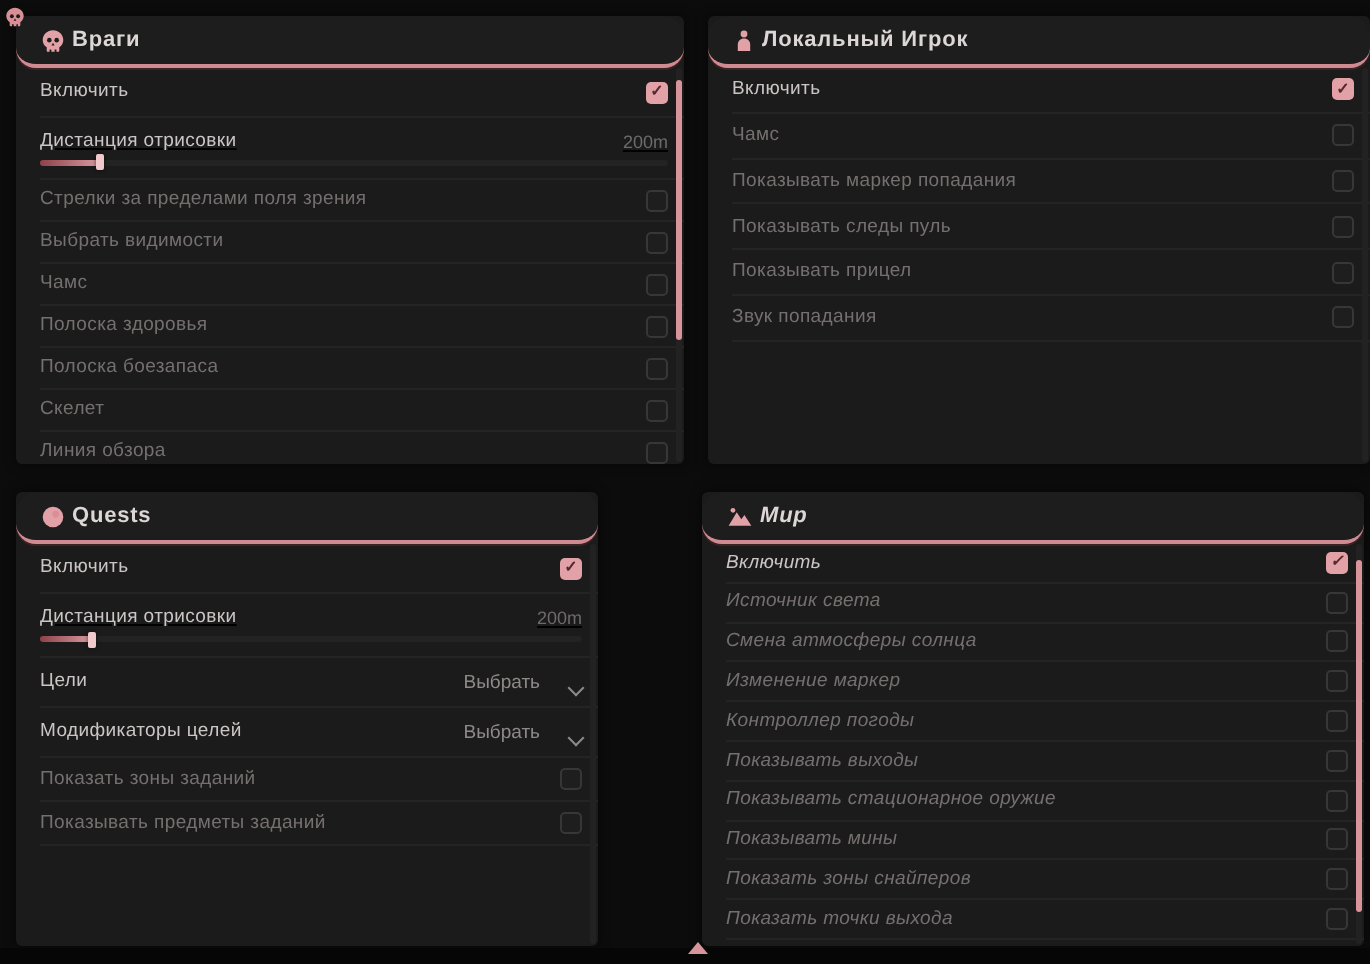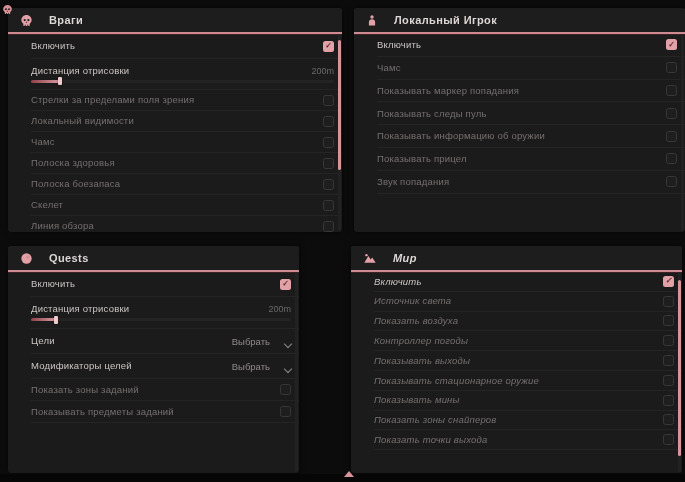--- a/index.html
+++ b/index.html
@@ -13,29 +13,29 @@
   .panel{
     position:absolute;background:#1c1b1b;border-radius:3px;overflow:hidden;
     box-shadow:0 0 6px rgba(0,0,0,.6);
   }
   #panel-enemies{left:8px;top:8px;width:334px;height:224px;}
   #panel-player{left:354px;top:8px;width:331px;height:224px;}
   #panel-quests{left:8px;top:246px;width:291px;height:227px;}
   #panel-world{left:351px;top:246px;width:331px;height:227px;font-style:italic;}
 
   .panel-header{
-    height:24px;display:flex;align-items:center;gap:16px;padding:0 12px;
+    height:24px;display:flex;align-items:center;gap:3px;padding:0 12px;
     background:#1e1d1d;border-bottom:2px solid #cf8b92;
     box-shadow:0 1px 0 rgba(90,40,45,.55);
-    position:relative;z-index:2;
+    position:relative;z-index:2;border-radius:10px;
   }
   .panel-icon{color:#e2a1a7;display:flex;align-items:center;}
   .panel-title{font-size:11px;font-weight:bold;color:#ddd6d6;letter-spacing:.4px;}
 
-  .panel-body{position:relative;height:calc(100% - 26px);padding-left:23px;overflow:hidden;}
+  .panel-body{position:relative;height:calc(100% - 26px);padding-left:12px;overflow:hidden;}
 
   .row{
     display:flex;align-items:center;flex-wrap:wrap;
     padding-right:8px;border-bottom:1px solid #252424;position:relative;
   }
   .row .label{font-size:9.5px;color:#757070;letter-spacing:.2px;line-height:1;}
   .row.bright .label{color:#cbc5c5;}
   #panel-enemies .row{height:20px;}
   #panel-enemies .row-slider{height:30px;}
   #panel-enemies .row:first-child{height:24px;}
@@ -48,21 +48,21 @@
 
   .checkbox{
     margin-left:auto;width:11px;height:11px;border-radius:2.5px;box-sizing:border-box;
     border:1px solid #383636;background:#1f1e1e;
     display:flex;align-items:center;justify-content:center;flex:0 0 auto;
   }
   .checkbox.checked{border:none;background:#e2a1a7;}
   .checkbox .check{font-size:8px;font-weight:bold;color:#54282c;line-height:1;}
 
   .value{margin-left:auto;font-size:9px;color:#6d6a6a;}
-  .row-slider{align-content:center;}
+  .row-slider{align-content:center;text-decoration:underline;}
   .row-slider .label{flex:0 0 auto;}
   .slider{
     flex:0 0 100%;height:3px;margin-top:4px;position:relative;
     background:#242323;border-radius:2px;
   }
   .slider .fill{
     position:absolute;left:0;top:0;bottom:0;border-radius:2px;
     background:linear-gradient(to right,#8e4149,#d99aa1);
   }
   .slider .handle{
@@ -126,21 +126,21 @@
         <div class="slider">
           <div class="fill" style="width: 9.5%;"></div>
           <div class="handle" style="left: calc(9.5% - 2px);"></div>
         </div>
       </div>
       <div class="row row-toggle">
         <span class="label">Стрелки за пределами поля зрения</span>
         <span class="checkbox"></span>
       </div>
       <div class="row row-toggle">
-        <span class="label">Локальный видимости</span>
+        <span class="label">Выбрать видимости</span>
         <span class="checkbox"></span>
       </div>
       <div class="row row-toggle">
         <span class="label">Чамс</span>
         <span class="checkbox"></span>
       </div>
       <div class="row row-toggle">
         <span class="label">Полоска здоровья</span>
         <span class="checkbox"></span>
       </div>
@@ -185,24 +185,20 @@
       </div>
       <div class="row row-toggle">
         <span class="label">Показывать маркер попадания</span>
         <span class="checkbox"></span>
       </div>
       <div class="row row-toggle">
         <span class="label">Показывать следы пуль</span>
         <span class="checkbox"></span>
       </div>
       <div class="row row-toggle">
-        <span class="label">Показывать информацию об оружии</span>
-        <span class="checkbox"></span>
-      </div>
-      <div class="row row-toggle">
         <span class="label">Показывать прицел</span>
         <span class="checkbox"></span>
       </div>
       <div class="row row-toggle">
         <span class="label">Звук попадания</span>
         <span class="checkbox"></span>
       </div>
     </div>
   <div class="scrollbar"></div>
 </div>
@@ -273,21 +269,25 @@
         <span class="label">Включить</span>
         <span class="checkbox checked">
           <span class="check">✓</span>
         </span>
       </div>
       <div class="row row-toggle">
         <span class="label">Источник света</span>
         <span class="checkbox"></span>
       </div>
       <div class="row row-toggle">
-        <span class="label">Показать воздуха</span>
+        <span class="label">Смена атмосферы солнца</span>
+        <span class="checkbox"></span>
+      </div>
+      <div class="row row-toggle">
+        <span class="label">Изменение маркер</span>
         <span class="checkbox"></span>
       </div>
       <div class="row row-toggle">
         <span class="label">Контроллер погоды</span>
         <span class="checkbox"></span>
       </div>
       <div class="row row-toggle">
         <span class="label">Показывать выходы</span>
         <span class="checkbox"></span>
       </div>

